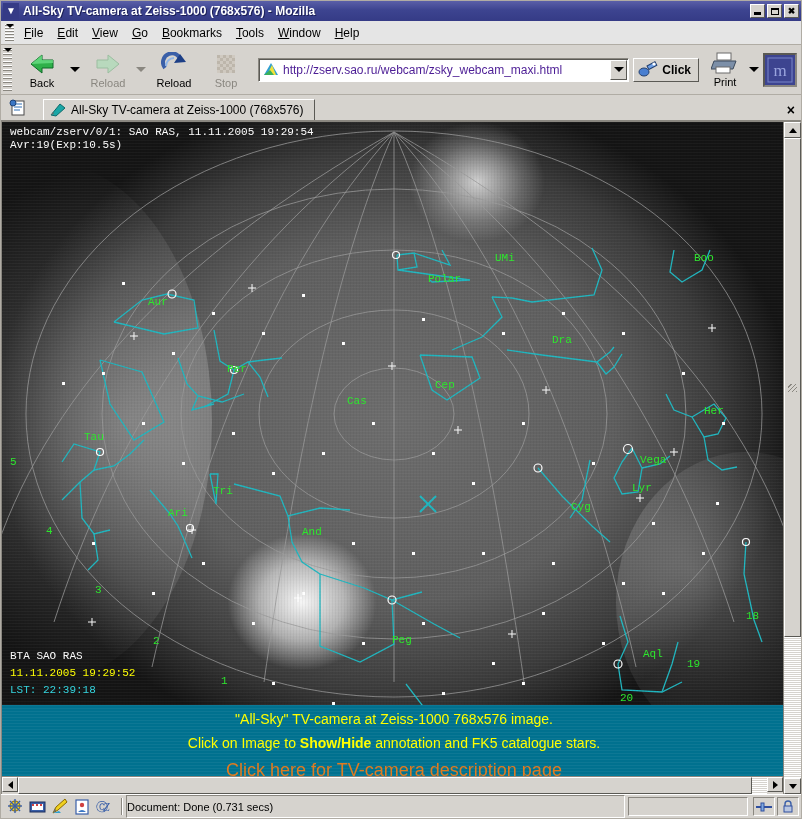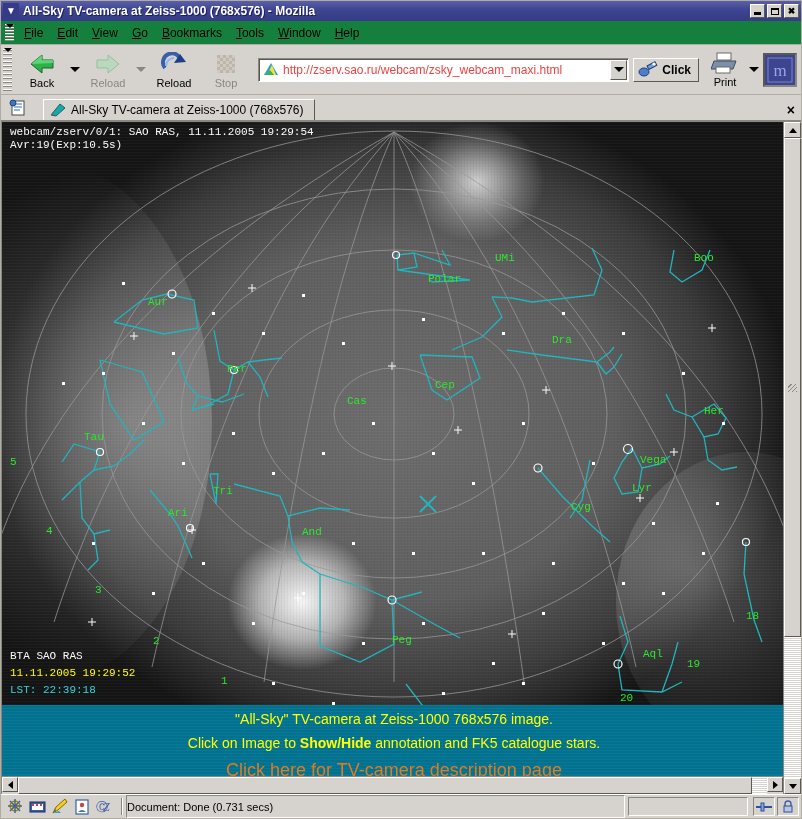--- a/index.html
+++ b/index.html
@@ -44,21 +44,21 @@
     display:flex;align-items:center;justify-content:center;
     color:#000;font-size:9px;line-height:1;
     box-sizing:border-box;
   }
   .winbtn .glyph-min{width:7px;height:3px;background:#000;margin-top:5px;}
   .winbtn .glyph-max{width:8px;height:7px;border:1px solid #000;border-top-width:2px;box-sizing:border-box;}
 
   
   .menubar{
     height:24px;flex:0 0 24px;
-    background:#15803d;
+    background:#e5e5e5;
     display:flex;align-items:center;
     border-bottom:1px solid #b0aca4;
     box-sizing:border-box;
   }
   .grip{
     width:9px;height:18px;flex:0 0 9px;margin:0 3px 0 4px;
     background:
       repeating-linear-gradient(to bottom,#fff 0 1px,transparent 1px 3px),
       repeating-linear-gradient(to bottom,#8a8780 1px 2px,transparent 2px 4px);
     position:relative;
@@ -113,21 +113,21 @@
     height:24px;margin:0 4px 0 6px;
     background:#fff;
     border:1px solid #8a8780;
     border-right-color:#fff;border-bottom-color:#fff;
     box-shadow:inset 1px 1px 0 #5a5954;
     box-sizing:border-box;
   }
   .urlicon{width:20px;height:20px;flex:0 0 20px;margin:0 2px;display:flex;align-items:center;justify-content:center;}
   .urlinput{
     flex:1 1 auto;border:0;outline:0;background:transparent;
-    font-family:"Liberation Sans",sans-serif;font-size:12px;color:#ef4444;
+    font-family:"Liberation Sans",sans-serif;font-size:12px;color:#4c1d95;
     padding:0;height:18px;
   }
   .urldrop{
     width:17px;height:20px;flex:0 0 17px;margin-right:1px;
     background:#d6d3ce;
     border-top:1px solid #fff;border-left:1px solid #fff;
     border-right:1px solid #5a5954;border-bottom:1px solid #5a5954;
     display:flex;align-items:center;justify-content:center;box-sizing:border-box;
   }
   .searchbtn{

